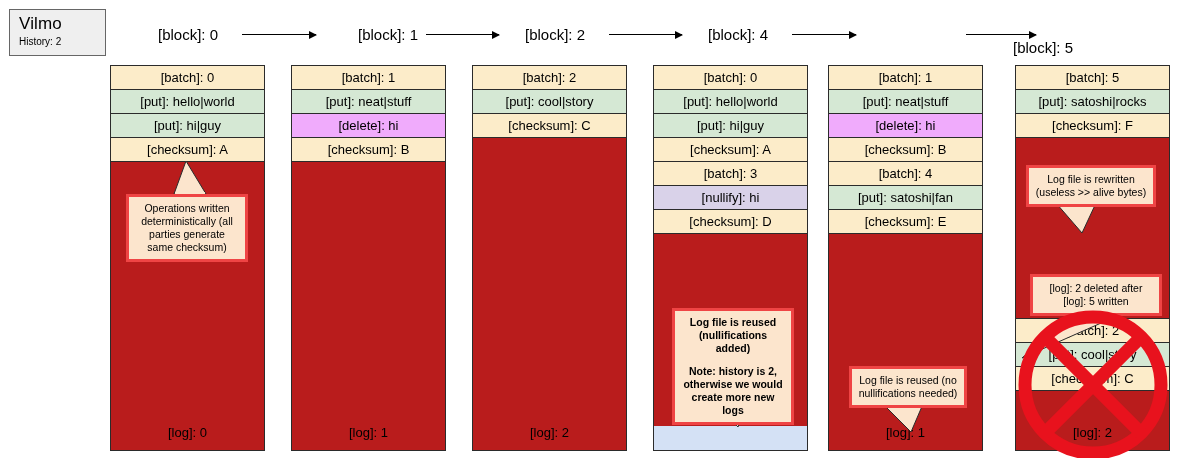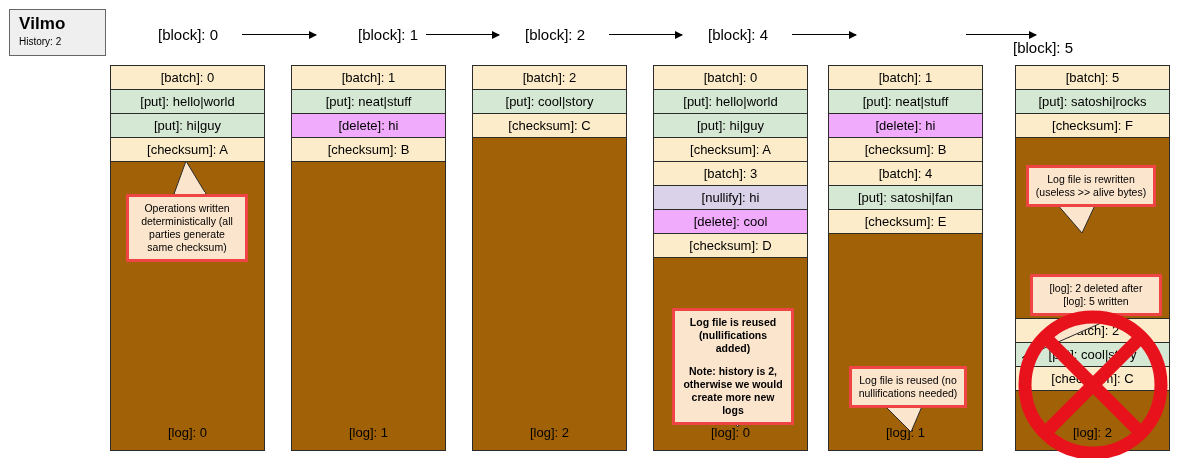--- a/index.html
+++ b/index.html
@@ -13,21 +13,21 @@
   }
   #stage{position:relative;width:1182px;height:458px;}
 
   
   .title-card{
     position:absolute;left:9px;top:9px;width:97px;height:47px;
     background:#efefef;border:1px solid #666666;
     box-sizing:border-box;
     padding:4px 0 0 9px;
   }
-  .title-card .t1{font-size:17px;line-height:19px;letter-spacing:.1px;font-weight:bold;}
+  .title-card .t1{font-size:17px;line-height:19px;letter-spacing:.1px;}
   .title-card .t2{font-size:10px;line-height:13px;margin-top:2px;}
 
   
   .hdr{
     position:absolute;top:25px;height:20px;
     font-size:15px;line-height:20px;text-align:center;
     white-space:nowrap;
   }
   .arrow{position:absolute;top:34px;height:2px;}
   .arrow .shaft{position:absolute;left:0;top:0;height:1px;width:100%;background:#000;}
@@ -53,21 +53,21 @@
     box-sizing:border-box;
     white-space:nowrap;
     overflow:hidden;
   }
   .row:last-of-type{border-bottom:none;}
   .r-batch{background:#fcecc9;}
   .r-checksum{background:#fcecc9;}
   .r-put{background:#d5e8d4;}
   .r-delete{background:#f0abfc;}
   .r-nullify{background:#d9d2e9;}
-  .body{position:relative;background:#a16207;}
+  .body{position:relative;background:#b91c1c;}
   .logline{
     position:absolute;left:0;right:0;bottom:9px;
     text-align:center;font-size:13px;line-height:16px;
   }
 
   
   .callout{
     position:absolute;
     background:#fce5cd;border:3px solid #ef4444;
     box-sizing:border-box;
@@ -149,21 +149,20 @@
           <div class="logline">[log]: 2</div>
         </div>
       </div>
       <div class="col" style="left: 653px; top: 65px; height: 386px;">
         <div class="row r-batch">[batch]: 0</div>
         <div class="row r-put">[put]: hello|world</div>
         <div class="row r-put">[put]: hi|guy</div>
         <div class="row r-checksum">[checksum]: A</div>
         <div class="row r-batch">[batch]: 3</div>
         <div class="row r-nullify">[nullify]: hi</div>
-        <div class="row r-delete">[delete]: cool</div>
         <div class="row r-checksum">[checksum]: D</div>
         <div class="body" style="height: 192px;">
           <div class="logline">[log]: 0</div>
         </div>
       </div>
       <div class="col" style="left: 828px; top: 65px; height: 386px;">
         <div class="row r-batch">[batch]: 1</div>
         <div class="row r-put">[put]: neat|stuff</div>
         <div class="row r-delete">[delete]: hi</div>
         <div class="row r-checksum">[checksum]: B</div>

